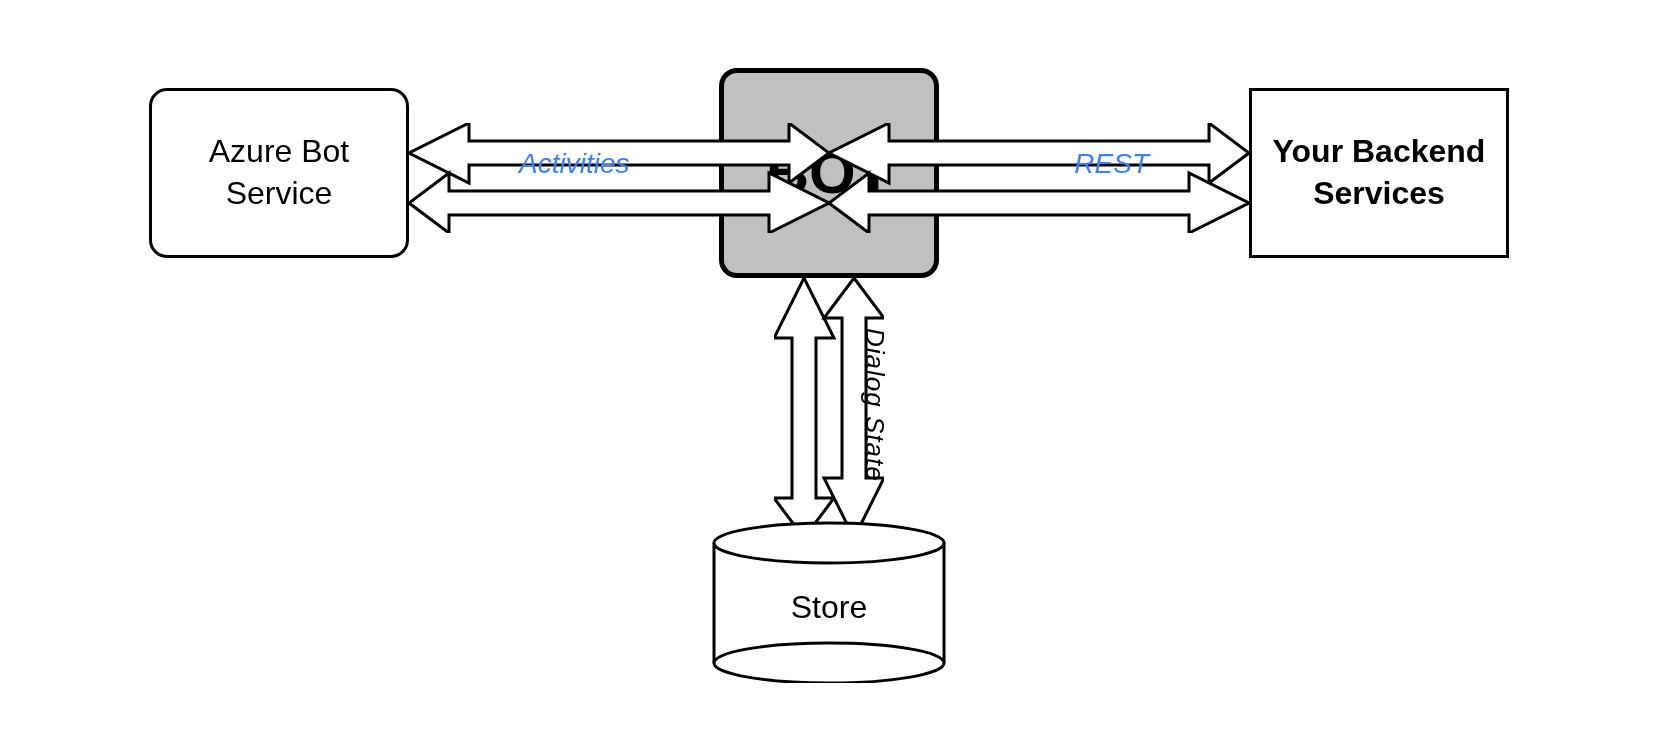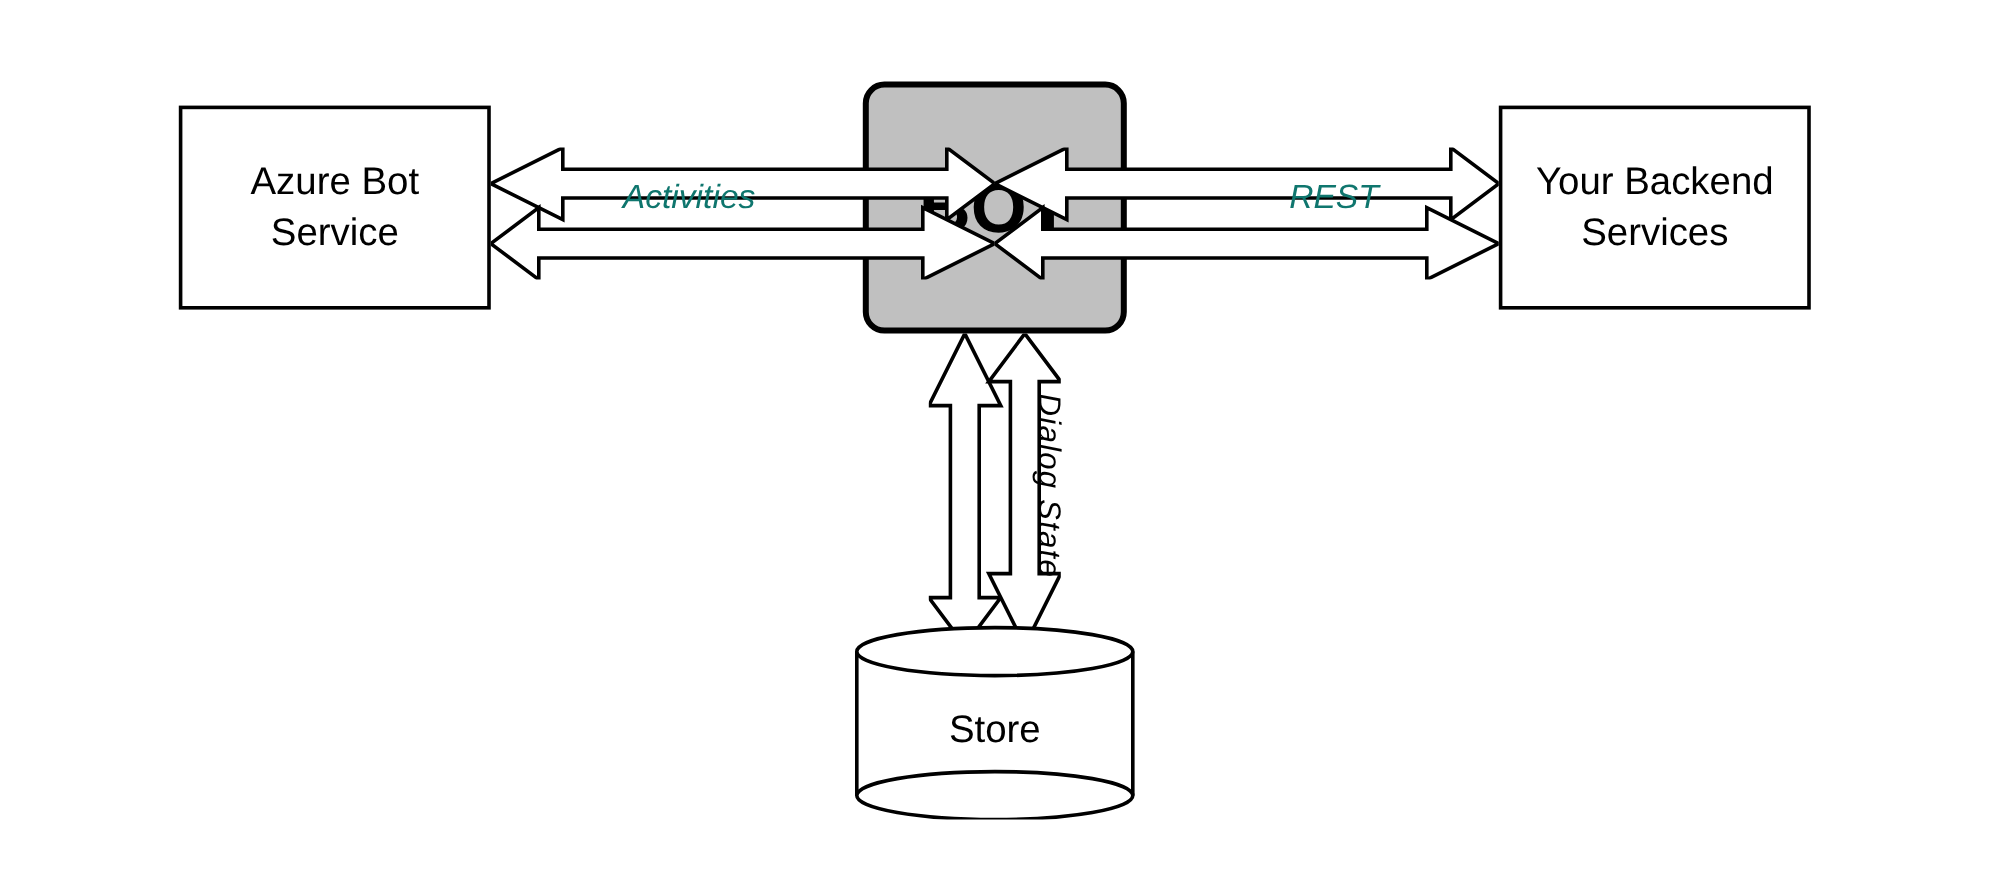--- a/index.html
+++ b/index.html
@@ -31,20 +31,21 @@
       font-size: 32px;
       font-weight: normal;
       line-height: 1.3;
     }
 
     .box-azure {
       left: 20px;
       top: 60px;
       width: 260px;
       height: 170px;
+      border-radius: 18px;
     }
 
     .box-backend {
       right: 20px;
       top: 60px;
       width: 260px;
       height: 170px;
     }
 
     .box-bot {
@@ -61,36 +62,36 @@
     .box-bot .bot-text {
       font-size: 60px;
       font-weight: bold;
     }
 
     
     .arrow-label {
       position: absolute;
       font-style: italic;
       font-size: 28px;
-      color: #0f766e;
+      color: #3b82f6;
       text-align: center;
     }
   </style>
 </head>
 <body>
 
 <div class="diagram-container">
 
   <div class="box box-azure">
     <span style="white-space: pre-line;">Azure Bot
 Service</span>
   </div>
 
   <div class="box box-backend">
-    <span style="white-space: pre-line;">Your Backend
+    <span style="white-space: pre-line; font-weight: bold;">Your Backend
 Services</span>
   </div>
 
   <div class="box box-bot">
     <span class="bot-text">BOT</span>
   </div>
 
   <svg style="position:absolute; left: 280px; top: 95px;" width="420" height="110" viewBox="0 0 420 110">
 
     <polygon points="0,30 60,0 60,18 380,18 380,0 420,30 380,60 380,42 60,42 60,60" fill="white" stroke="black" stroke-width="3" stroke-linejoin="miter"></polygon>

